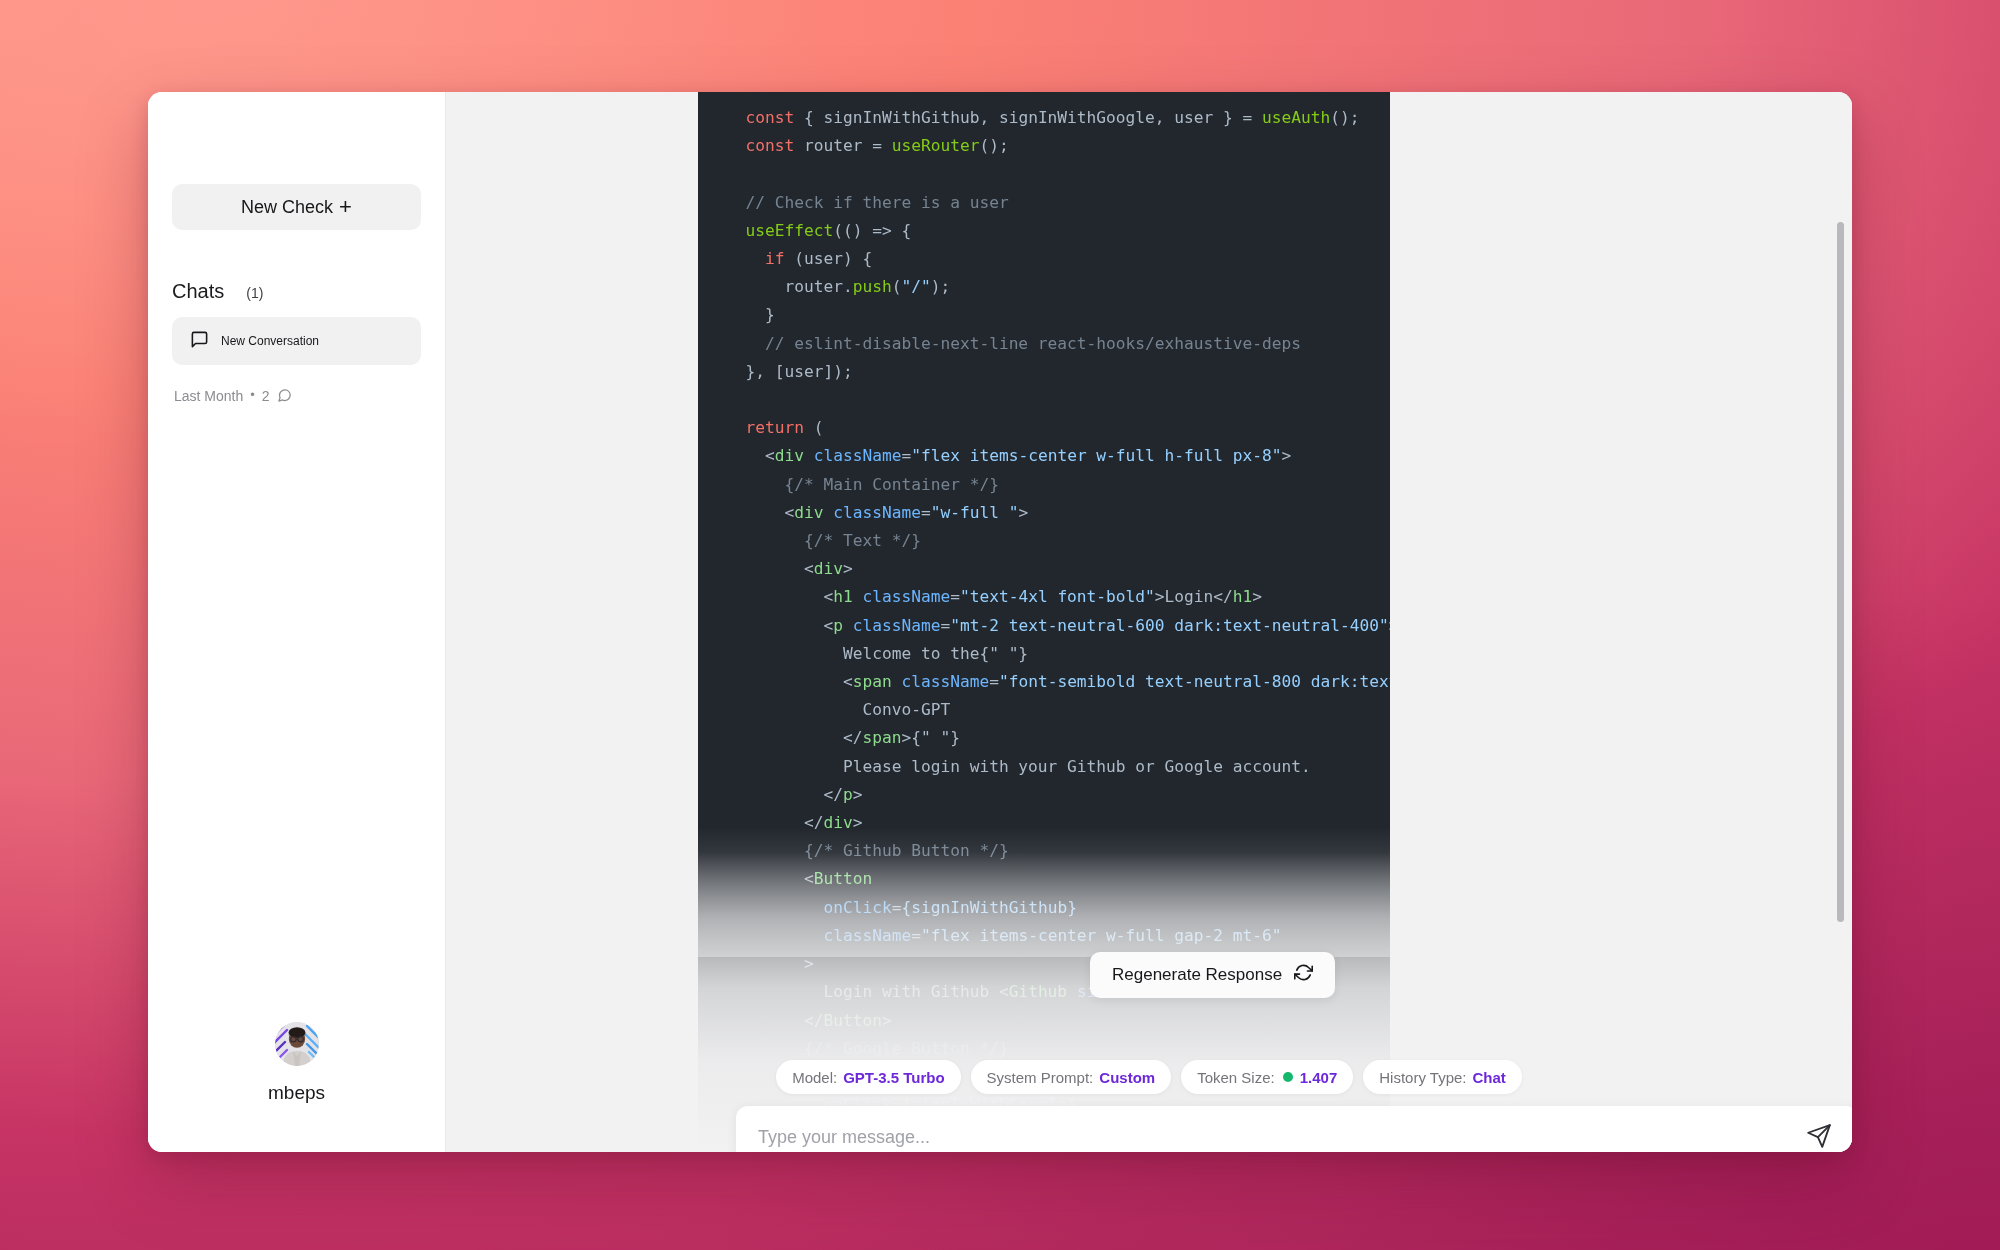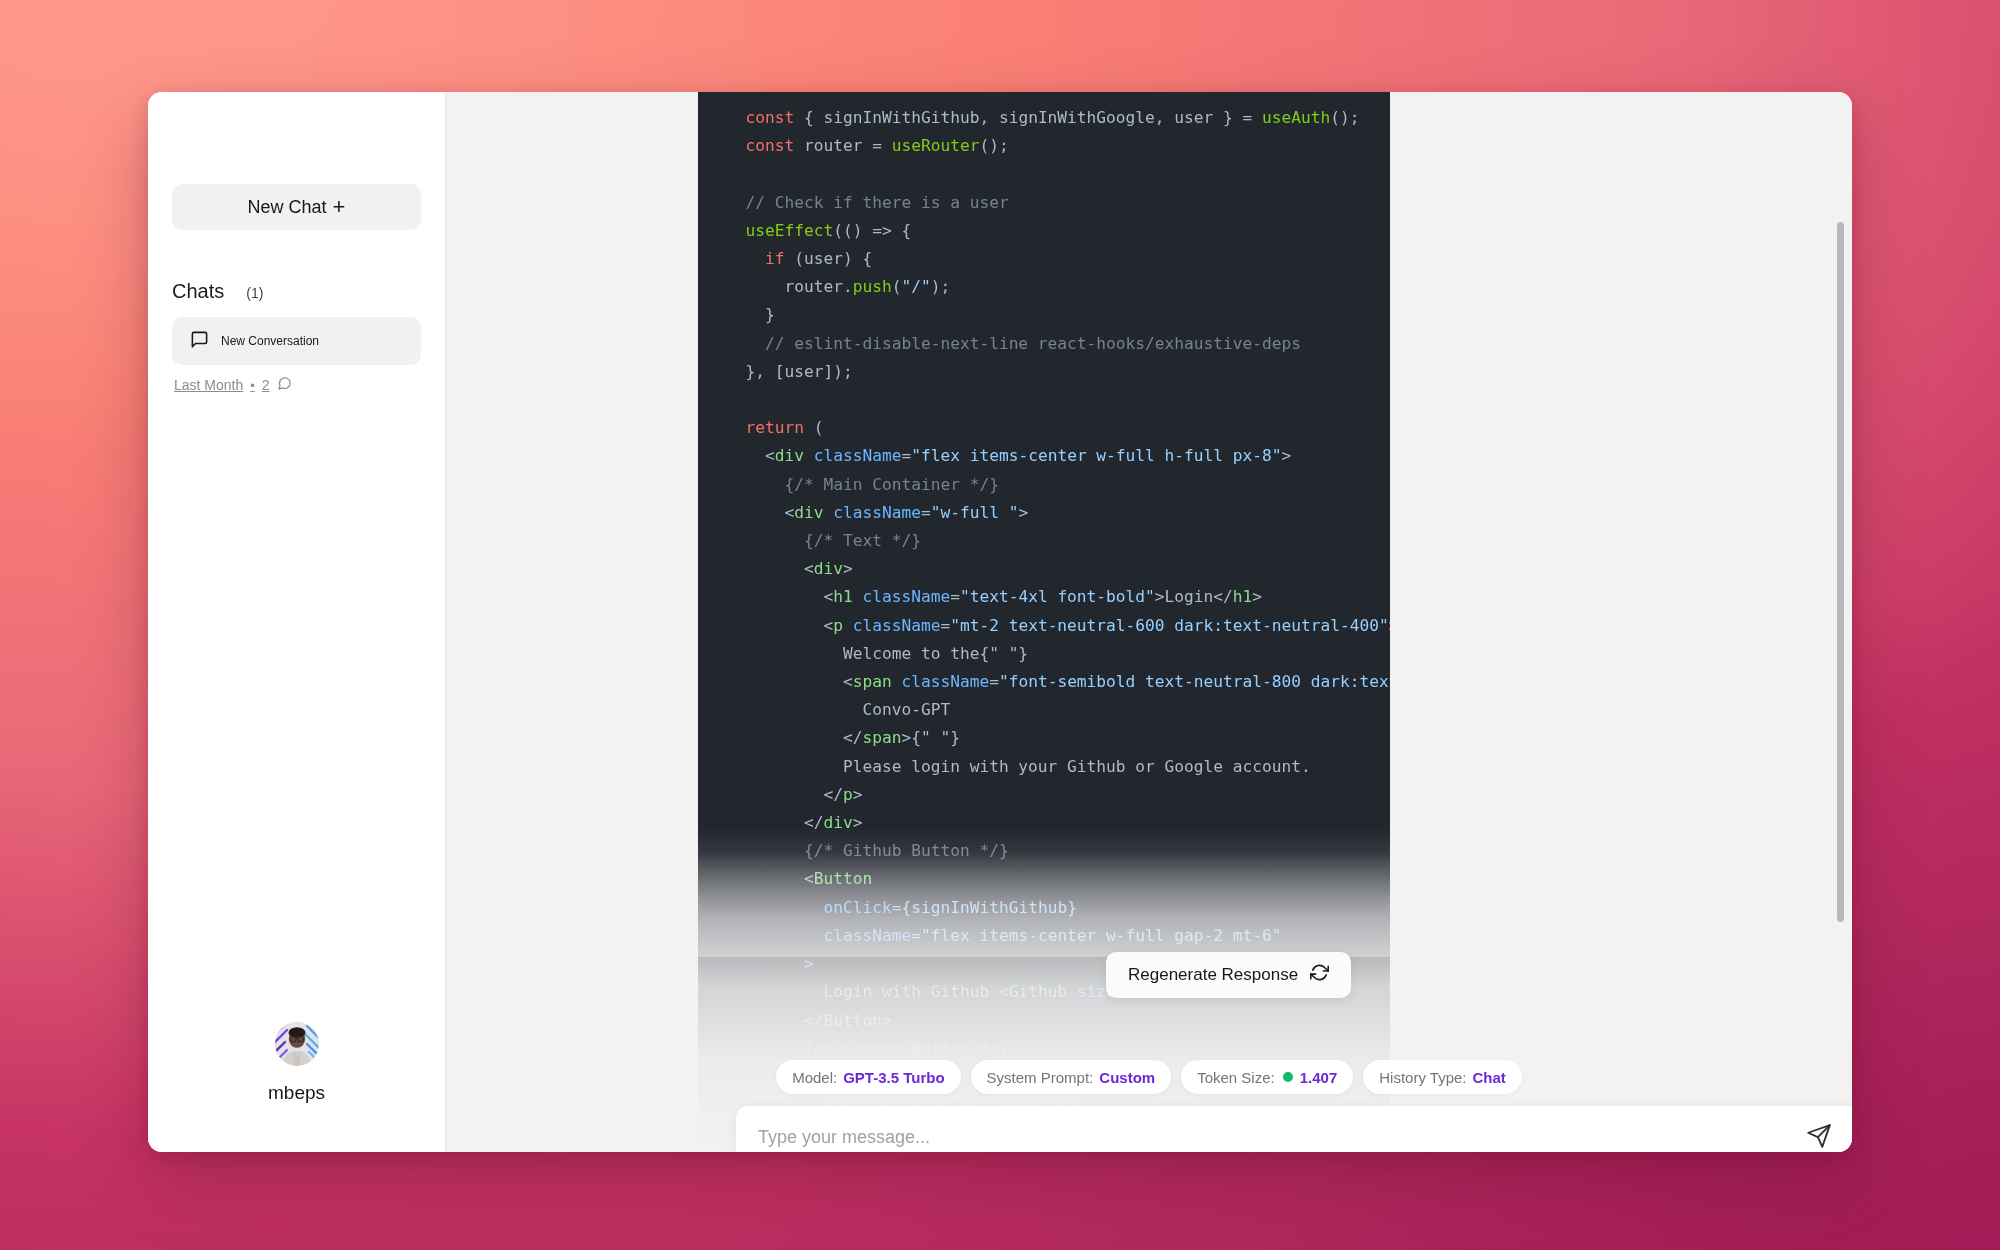--- a/index.html
+++ b/index.html
@@ -76,28 +76,26 @@
     border-radius: 10px;
     background: #f1f1f2;
     display: flex;
     align-items: center;
     gap: 12px;
     padding: 0 18px;
     cursor: pointer;
   }
   .chat-item .label { font-size: 12px; color: #18181b; }
   .chat-meta {
-    margin-top: 11px;
+    margin-top: 23px;
     padding-left: 2px;
     display: flex;
-    align-items: center;
     gap: 7px;
     font-size: 14px;
     color: #8b8b92;
-    text-decoration: underline;
   }
   .chat-meta .dot { font-size: 13px; line-height: 1; }
   .sidebar-bottom {
     margin-top: auto;
     padding: 0 24px 48px 24px;
     display: flex;
     align-items: center;
     gap: 16px;
     flex-direction: column;
   }
@@ -165,21 +163,21 @@
     right: 0;
     top: 735px;
     height: 130px;
     background: linear-gradient(to bottom, rgba(242,242,243,0) 0%, rgba(242,242,243,0.42) 100%);
     pointer-events: none;
   }
 
   
   .regen-btn {
     position: absolute;
-    left: 660px;
+    left: 644px;
     top: 860px;
     height: 46px;
     padding: 0 22px;
     background: #fbfbfc;
     border-radius: 10px;
     border: none;
     display: flex;
     align-items: center;
     gap: 12px;
     font-size: 17px;
@@ -273,21 +271,21 @@
 <body>
 
 <div class="bg-overlay"></div>
 
 <div class="window">
 
   <aside class="sidebar">
 
     <div class="sidebar-top">
       <button class="new-chat-btn">
-        <span>New Chat</span>
+        <span>New Check</span>
         <span class="plus">+</span>
       </button>
     </div>
 
     <div class="chats-header">
       <span class="title">Chats</span>
       <span class="count">(1)</span>
     </div>
 
     <div class="chat-list">

